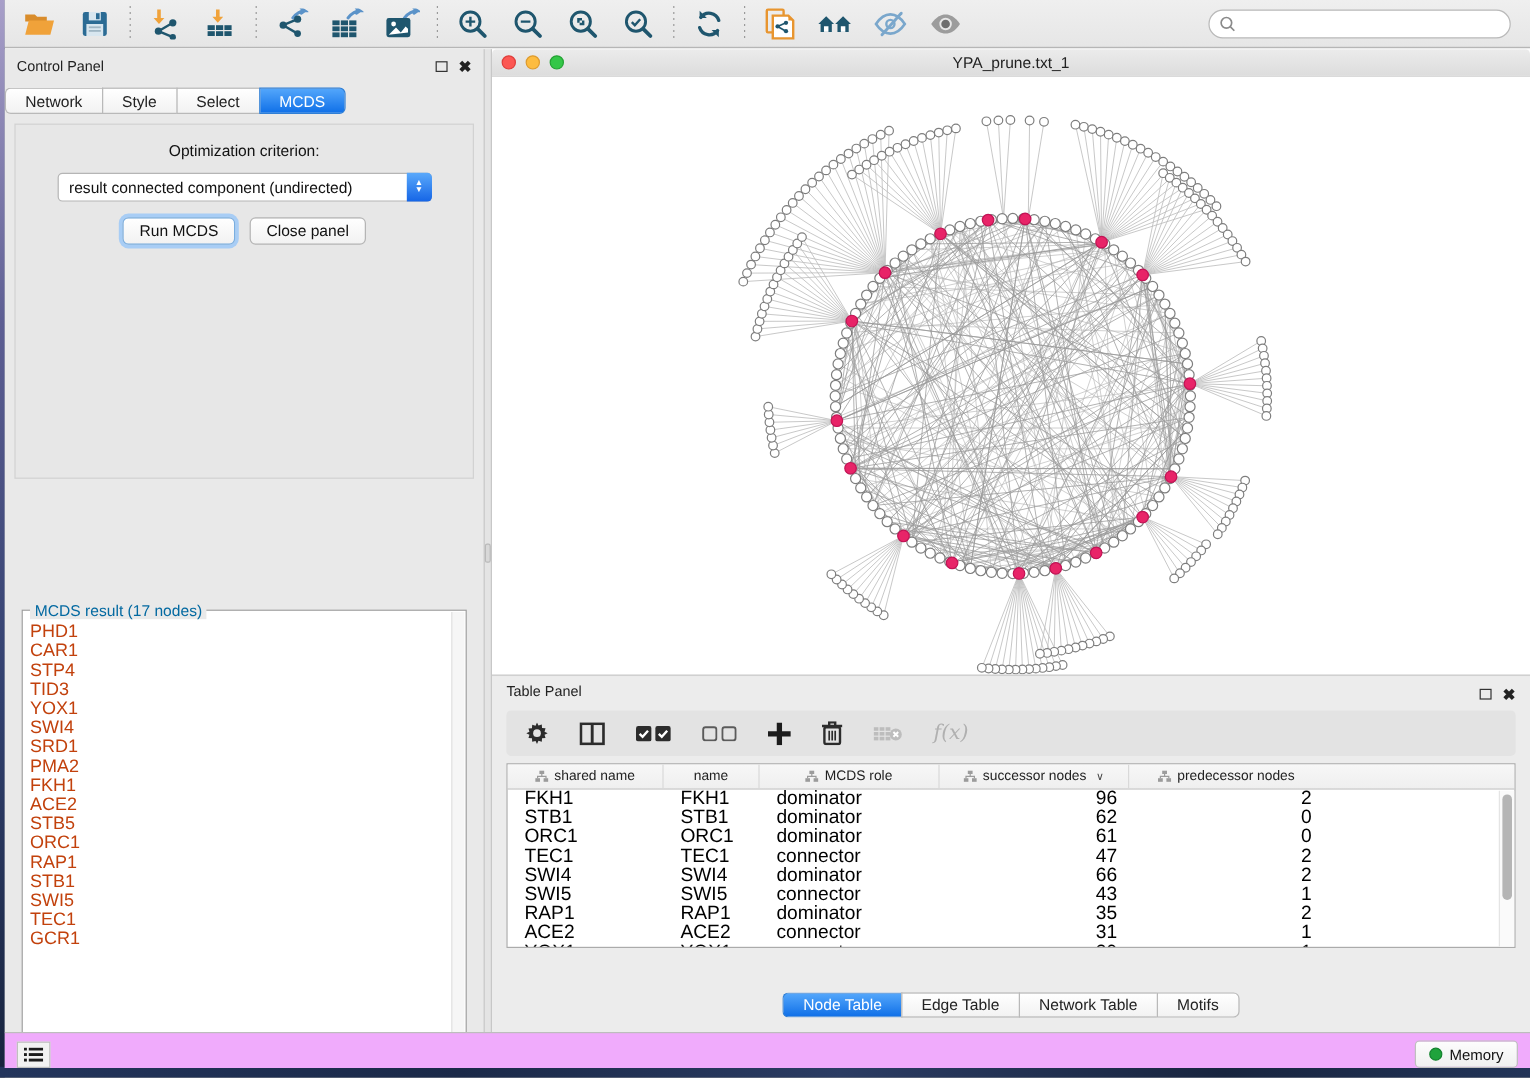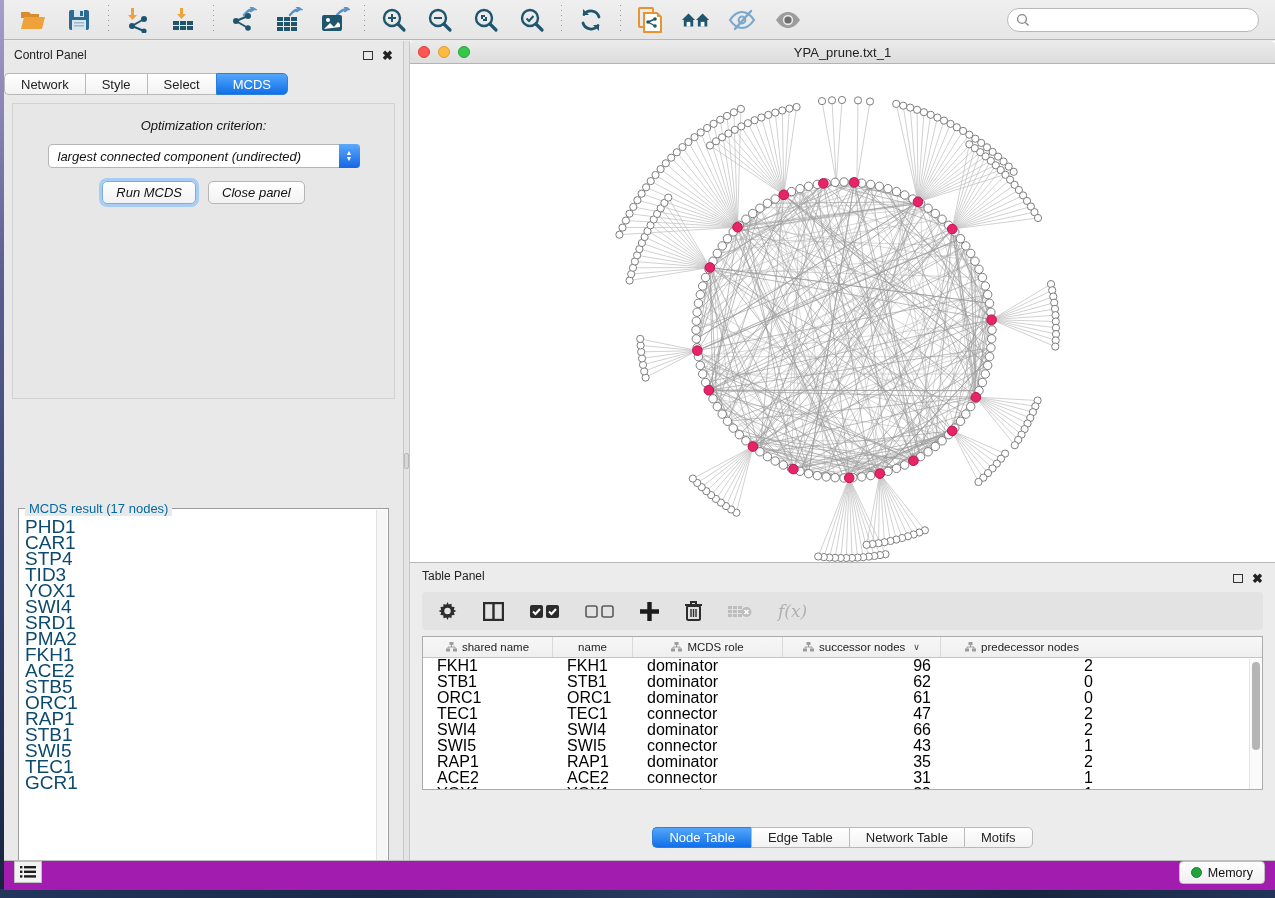--- a/index.html
+++ b/index.html
@@ -46,42 +46,42 @@
   .seg-tabs { display:flex; margin-top:8px; }
   .seg-tabs .seg { height:22px; padding:0 16px; font-size:13px; color:#222;
     background:linear-gradient(#fff,#f2f2f2); border:1px solid #b9b9b9; border-right:none;
     display:flex; align-items:center; }
   .seg-tabs .seg:first-child { border-radius:5px 0 0 5px; }
   .seg-tabs .seg:last-child { border-radius:0 5px 5px 0; border-right:1px solid #b9b9b9; }
   .seg-tabs .seg.sel { background:linear-gradient(#53a6fb,#1070e8); color:#fff;
     border-color:#2f7fd6; }
 
   .cp-content { position:absolute; left:8px; right:8px; top:62px; height:296px;
-    background:#e7e7e7; border:1px solid #d2d2d2;font-style:italic; }
+    background:#e7e7e7; border:1px solid #d2d2d2; }
   .opt-label { text-align:center; margin-top:14px; font-size:13px; color:#111; }
   .dropdown { margin:11px auto 0; width:312px; height:24px; background:#fff;
     border:1px solid #b5b5b5; border-radius:4px; display:flex; align-items:center;
     position:relative; font-size:13px; color:#111; }
   .dropdown .dd-text { padding-left:9px; flex:1; }
   .dd-stepper { width:21px; height:24px; margin-right:-1px;
     background:linear-gradient(#5aa9fb,#1565e6); border-radius:0 4px 4px 0;
     display:flex; flex-direction:column; align-items:center; justify-content:center;
     color:#fff; font-size:7px; line-height:6px; }
   .btn-row { display:flex; justify-content:center; gap:12px; margin-top:13px; }
   .mac-btn { height:23px; padding:0 13px; background:linear-gradient(#ffffff,#f2f2f2);
     border:1px solid #b5b5b5; border-radius:5px; font-size:13px; color:#111;
     display:flex; align-items:center; }
   .mac-btn.focused { box-shadow:0 0 0 3px #a8cdf5; border-color:#7aaee0; }
 
   .result-box { position:absolute; left:14px; right:14px; top:467px; height:370px;
     border:1px solid #9d9d9d; background:#fff; }
   .result-legend { position:absolute; top:-8px; left:6px; background:#e9e9e9;
     padding:0 4px; font-size:13px; color:#0369a1; }
   .result-list { position:absolute; inset:10px 12px 2px 6px; overflow:hidden;
-    font-size:19px; color:#0c4a6e; line-height:16px; }
+    font-size:15px; color:#c2410c; line-height:16px; }
   .result-scroll { position:absolute; top:1px; right:1px; bottom:1px; width:11px;
     background:#f6f6f6; border-left:1px solid #e2e2e2; }
 
   
   .v-split { position:absolute; left:399px; top:0; width:7px; bottom:0; background:#e4e4e4;
     border-left:1px solid #c7c7c7; border-right:1px solid #c7c7c7; }
   .v-grip { position:absolute; top:412px; left:0px; width:5px; height:16px;
     background:#d8d8d8; border:1px solid #b9b9b9; border-radius:2px; }
 
   
@@ -135,21 +135,21 @@
     background:#fafafa; border-left:1px solid #e4e4e4; }
   .dt-thumb { position:absolute; top:3px; left:2px; width:8px; height:88px;
     background:#b5b5b5; border-radius:5px; }
 
   .bottom-tabs { position:absolute; left:0; right:0; bottom:12px; display:flex;
     justify-content:center;text-align:right; }
   .bottom-tabs .seg { height:21px; font-size:13px; }
 
   
   .status-bar { position:absolute; left:0; right:0; bottom:0; height:30px;
-    background:#a21caf; border-top:1px solid #bdbdbd; display:flex; align-items:flex-start;
+    background:#f0abfc; border-top:1px solid #bdbdbd; display:flex; align-items:flex-end;
     padding:0 10px; }
   .list-btn { width:28px; height:22px; background:#f2f2f2; border:1px solid #bfbfbf;
     display:flex; align-items:center; justify-content:center; }
   .memory-btn { margin-left:auto; height:23px; background:linear-gradient(#fdfdfd,#f0f0f0);
     border:1px solid #bfbfbf; border-radius:4px; display:flex; align-items:center;
     gap:6px; padding:0 11px; font-size:12.5px; color:#111; }
   .mem-dot { width:11px; height:11px; border-radius:50%; background:#1fa33c;
     border:1px solid #158430; }
 </style>
 </head>
@@ -341,21 +341,21 @@
       <div class="seg-tabs" id="cp-tabs">
           <div class="seg">Network</div>
           <div class="seg">Style</div>
           <div class="seg">Select</div>
           <div class="seg sel">MCDS</div>
         </div>
 
       <div class="cp-content">
         <div class="opt-label">Optimization criterion:</div>
         <div class="dropdown">
-          <span class="dd-text">largest connected component (undirected)</span>
+          <span class="dd-text">result connected component (undirected)</span>
           <span class="dd-stepper">
               <span>▲</span>
               <span>▼</span>
             </span>
         </div>
         <div class="btn-row">
           <div class="mac-btn focused">Run MCDS</div>
           <div class="mac-btn">Close panel</div>
         </div>
       </div>

